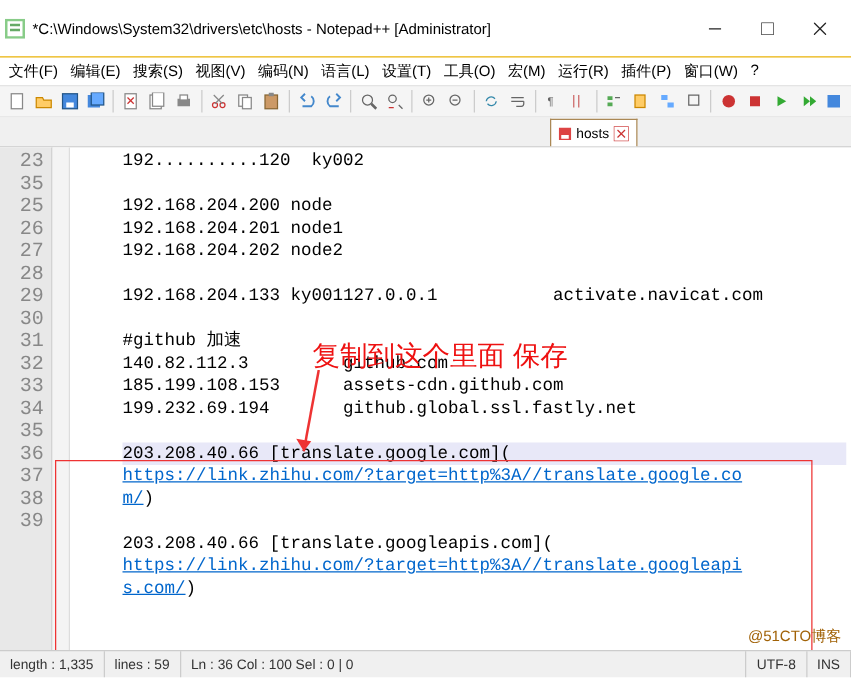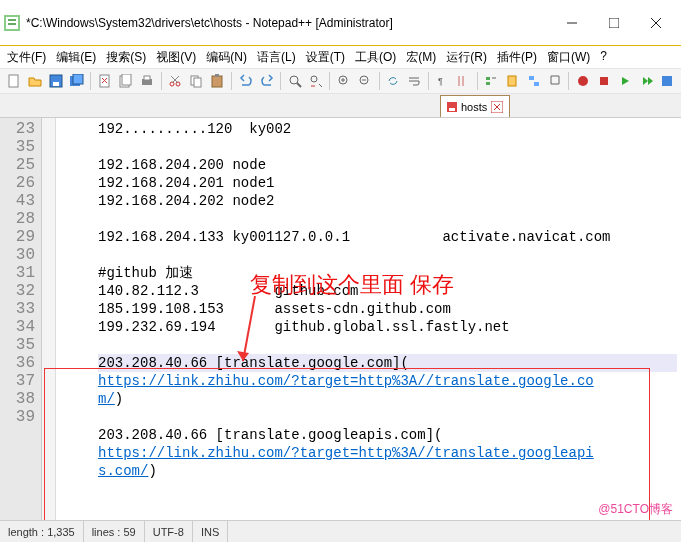--- a/index.html
+++ b/index.html
@@ -31,21 +31,21 @@
 .code .hl { background: #e8e8f8; }
 .code a { color: #0066cc; text-decoration: underline; text-align: center; }
 
 .anno { position: absolute; color: #e11; font-size: 22px; font-weight: 500; pointer-events: none; }
 .redbox { position: absolute; border: 1.5px solid #e33; pointer-events: none; }
 .arrow { position: absolute; pointer-events: none; }
 
 .statusbar { position: absolute; bottom: 0; left: 0; right: 0; height: 22px; background: #f0f0f0; border-top: 1px solid #ccc; display: flex; align-items: center; font-size: 11px; color: #333; }
 .statusbar > div { padding: 0 8px; border-right: 1px solid #ccc; height: 100%; display: flex; align-items: center; }
 
-.watermark { position: absolute; right: 8px; bottom: 24px; color: #ec4899; font-size: 12px; pointer-events: none; }
+.watermark { position: absolute; right: 8px; bottom: 24px; color: #a16207; font-size: 12px; pointer-events: none; }
 </style>
 </head>
 <body>
 
 <div class="titlebar">
   <span class="icon">
     <svg viewBox="0 0 16 16">
         <rect width="16" height="16" fill="#8c8"></rect>
         <rect x="2" y="2" width="12" height="12" fill="#fff"></rect>
         <rect x="4" y="4" width="8" height="2" fill="#6a6"></rect>
@@ -284,21 +284,21 @@
         </svg></span>
   </div>
 </div>
 
 <div class="editor">
   <div class="gutter" id="gutter">
       <div>23</div>
       <div>35</div>
       <div>25</div>
       <div>26</div>
-      <div>43</div>
+      <div>27</div>
       <div>28</div>
       <div>29</div>
       <div>30</div>
       <div>31</div>
       <div>32</div>
       <div>33</div>
       <div>34</div>
       <div>35</div>
       <div>36</div>
       <div></div>
@@ -318,17 +318,18 @@
     <line x1="25" y1="0" x2="13" y2="65" stroke="#e33" stroke-width="2"></line>
     <path d="M13 65 L7 55 L19 57 Z" fill="#e33"></path>
   </svg>
 
   <div class="redbox" style="left:44px; top:250px; width:606px; height:162px;"></div>
 </div>
 
 <div class="statusbar">
   <div>length : 1,335</div>
   <div>lines : 59</div>
+  <div style="flex:1">Ln : 36   Col : 100   Sel : 0 | 0</div>
   <div>UTF-8</div>
   <div>INS</div>
 </div>
 
 <div class="watermark">@51CTO博客</div>
 
 </body></html>

